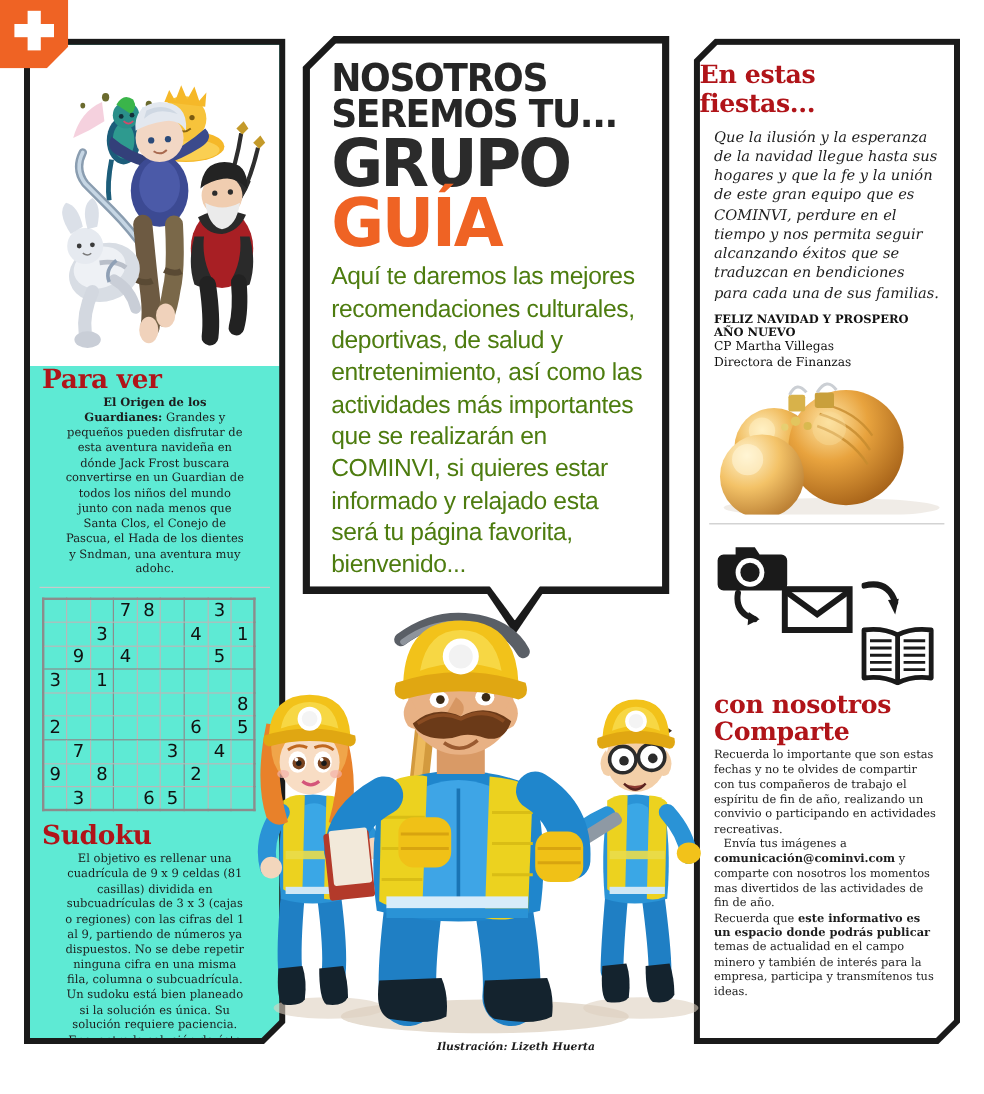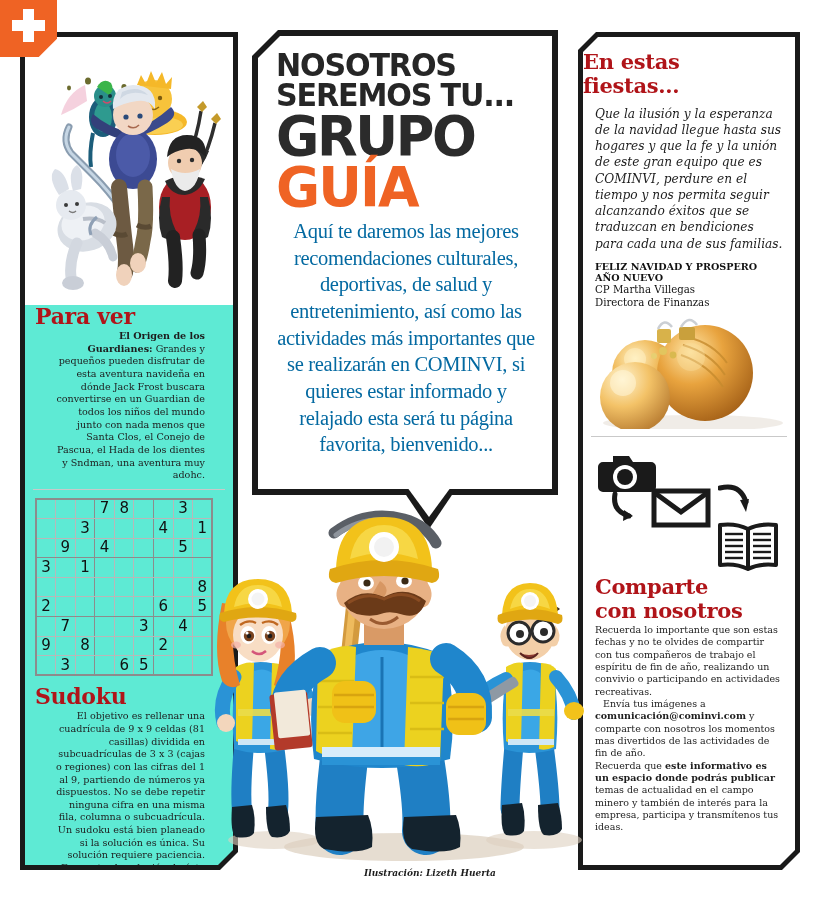--- a/index.html
+++ b/index.html
@@ -85,21 +85,21 @@
     margin-bottom: 3px;
   }
   .sec-head-red.two-line { font-size: 21px; line-height: 1.02; }
 
   .body-serif {
     font-family: "DejaVu Serif", serif;
     font-size: 9.6px;
     line-height: 1.32;
     color: #1d1d1d;
     padding: 0 28px;
-    text-align: right;
+    text-align: center;
   }
   .body-serif b { font-weight: bold; }
 
   .rule-h {
     height: 1px;
     background: #c9c9c9;
     margin: 7px 8px 6px 8px;
   }
 
   
@@ -201,27 +201,26 @@
     font-weight: bold;
     font-size: 56px;
     line-height: 0.90;
     letter-spacing: -2px;
     color: #ef6324;
     text-transform: uppercase;
     transform: scaleX(0.96);
     transform-origin: left center;
   }
   .center-body {
-    font-family: Liberation Serif, serif;
+    font-family: Liberation Sans, sans-serif;
     font-size: 20.5px;
     line-height: 1.30;
-    color: #0369a1;
+    color: #4d7c0f;
     margin-top: 6px;
     letter-spacing: -0.3px;
-    text-align: center;
   }
 
   
   .right-col {
     left: 578px;
     top: 32px;
     width: 222px;
     height: 838px;
     background: #1a1a1a;
     clip-path: polygon(
@@ -673,22 +672,22 @@
               <path d="M10 37 h18"></path>
             <path d="M38 13 h18"></path>
               <path d="M38 19 h18"></path>
               <path d="M38 25 h18"></path>
             <path d="M38 31 h18"></path>
               <path d="M38 37 h18"></path>
           </g>
         </svg>
       </div>
 
+      <div class="sec-head-red two-line" style="padding-left:12px;margin-bottom:2px">con nosotros</div>
       <div class="sec-head-red two-line" style="padding-left:12px">Comparte</div>
-      <div class="sec-head-red two-line" style="padding-left:12px;margin-bottom:2px">con nosotros</div>
 
       <div class="body-sans-small">Recuerda lo importante que son estas fechas y no te olvides de compartir con tus compañeros de trabajo el espíritu de fin de año, realizando un convivio o participando en actividades recreativas.</div>
       <div class="body-sans-small" style="text-indent:8px">
         <span>Envía tus imágenes a </span><b>comunicación@cominvi.com</b><span> y comparte con nosotros los momentos mas divertidos de las actividades de fin de año.</span>
       </div>
       <div class="body-sans-small">
         <span>Recuerda que </span><b>este informativo es un espacio donde podrás publicar</b><span> temas de actualidad  en el campo minero y también de interés para la empresa, participa y transmítenos tus ideas.</span>
       </div>
 
     </div>

